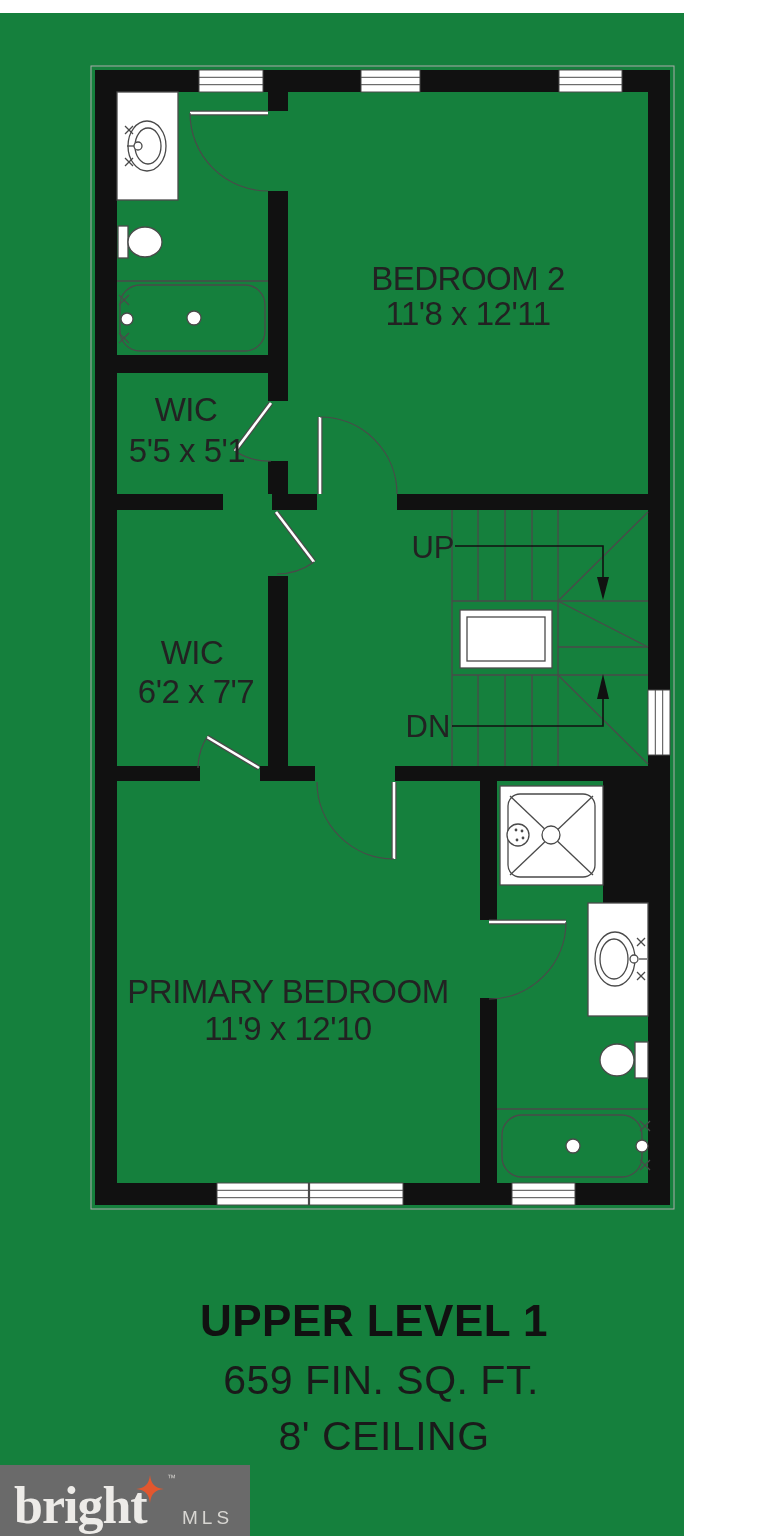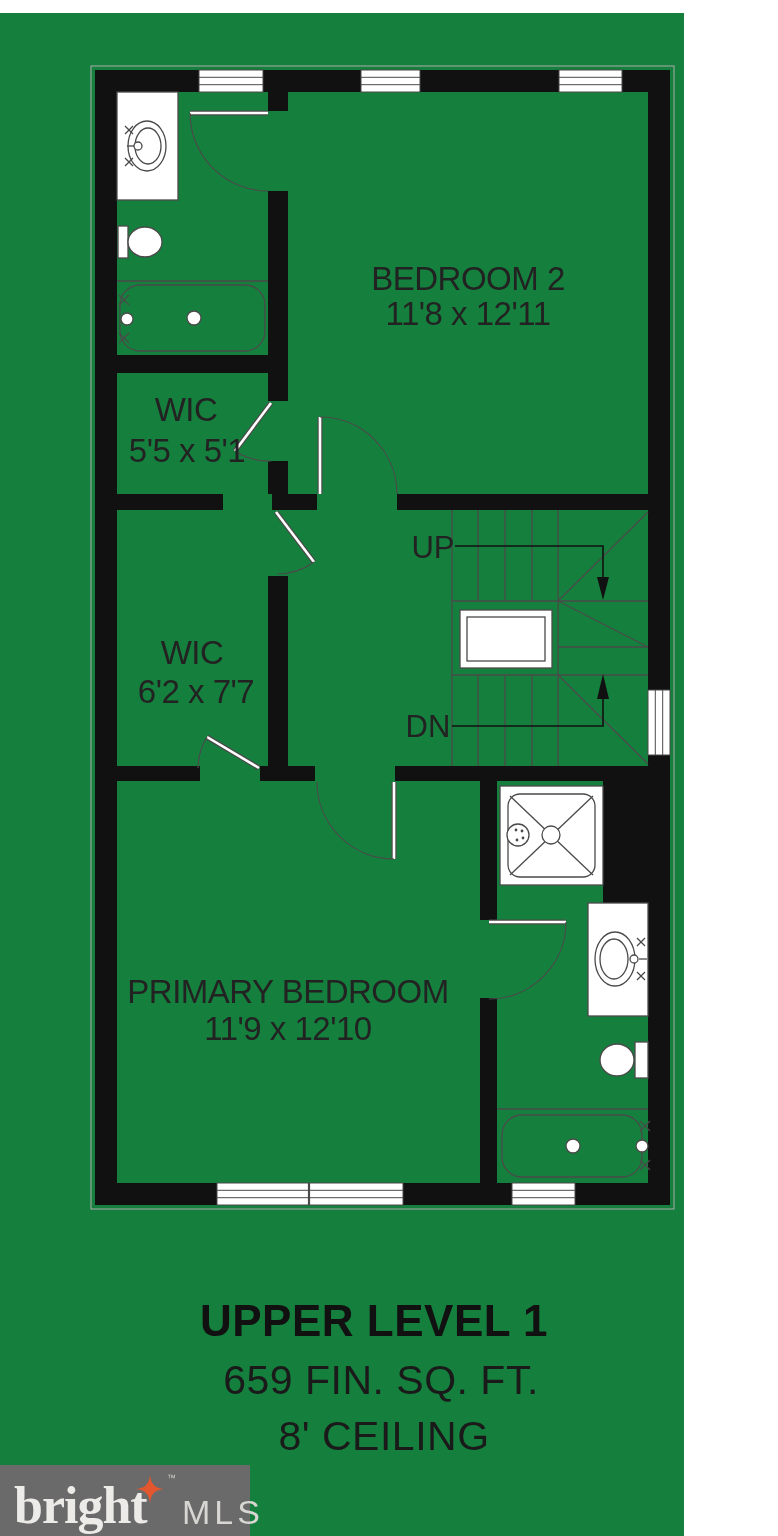--- a/index.html
+++ b/index.html
@@ -20,21 +20,21 @@
   .dot{fill:#4a4a4a;}
   .room-label{font-size:33px;letter-spacing:-0.5px;text-anchor:middle;fill:#222;}
   .stair-label{font-size:31px;text-anchor:middle;fill:#222;}
   .title-level{font-size:44px;font-weight:bold;text-anchor:middle;fill:#111;letter-spacing:0.5px;}
   .title-sub{font-size:41px;text-anchor:middle;fill:#1a1a1a;letter-spacing:0.5px;}
   .logo-box{position:absolute;left:0;top:1452px;width:250px;height:84px;background:#6a6a6a;}
   .logo-bright{position:absolute;left:14px;top:14px;font-family:"Liberation Serif", serif;
                font-weight:bold;font-size:52px;line-height:54px;color:#edebe8;letter-spacing:-1px;}
   .logo-star{position:absolute;left:136px;top:10px;width:28px;height:28px;}
   .logo-tm{position:absolute;left:167px;top:8px;font-size:9px;color:#cfcdc9;}
-  .logo-mls{position:absolute;left:182px;top:28px;font-size:34px;color:#d8d6d2;letter-spacing:4px;}
+  .logo-mls{position:absolute;left:182px;top:42px;font-size:19px;color:#d8d6d2;letter-spacing:4px;}
 </style>
 </head>
 <body>
 
 <div class="canvas">
 <svg width="778" height="1536" viewBox="0 0 778 1536">
 
   <rect class="outline" x="91" y="53" width="583" height="1143"></rect>
 
   <g>

